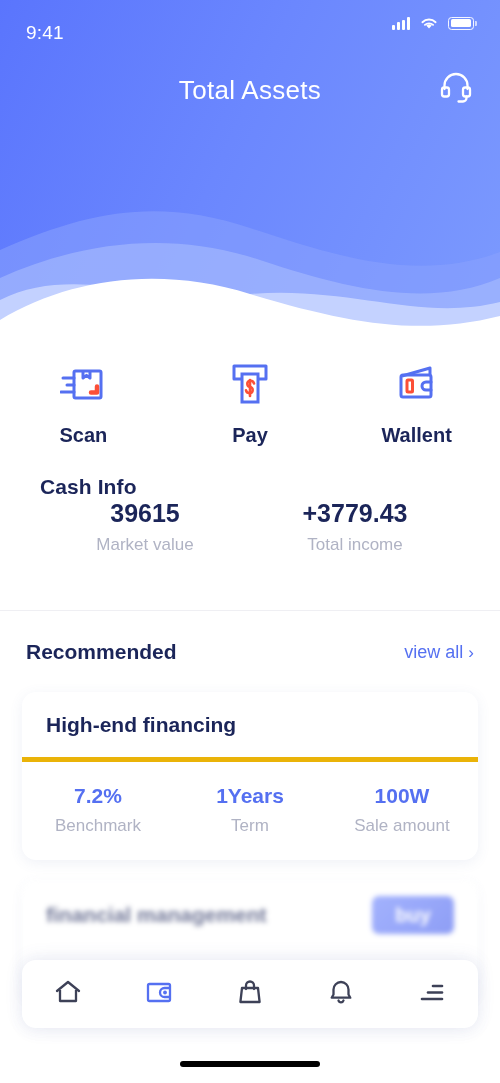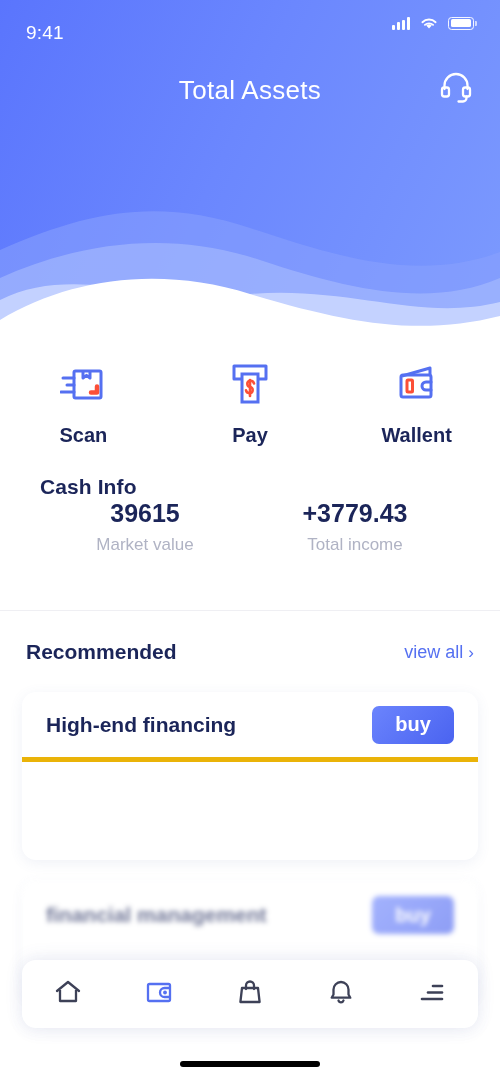--- a/index.html
+++ b/index.html
@@ -216,21 +216,34 @@
     <div class="reco-title">Recommended</div>
     <div class="reco-link">
       <span>view all</span>
       <span class="chev">›</span>
     </div>
   </div>
 
   <div class="card card1">
     <div class="card-top">
       <div class="card-name">High-end financing</div>
-      <button class="buy-btn">buy</button>
+    </div>
+    <div class="card-stats">
+      <div class="card-cell">
+        <div class="card-val">7.2%</div>
+        <div class="card-lbl">Benchmark</div>
+      </div>
+      <div class="card-cell">
+        <div class="card-val">1Years</div>
+        <div class="card-lbl">Term</div>
+      </div>
+      <div class="card-cell">
+        <div class="card-val">100W</div>
+        <div class="card-lbl">Sale amount</div>
+      </div>
     </div>
   </div>
 
   <div class="card card2">
     <div class="card-top">
       <div class="card-name">financial management</div>
       <button class="buy-btn">buy</button>
     </div>
   </div>
 

